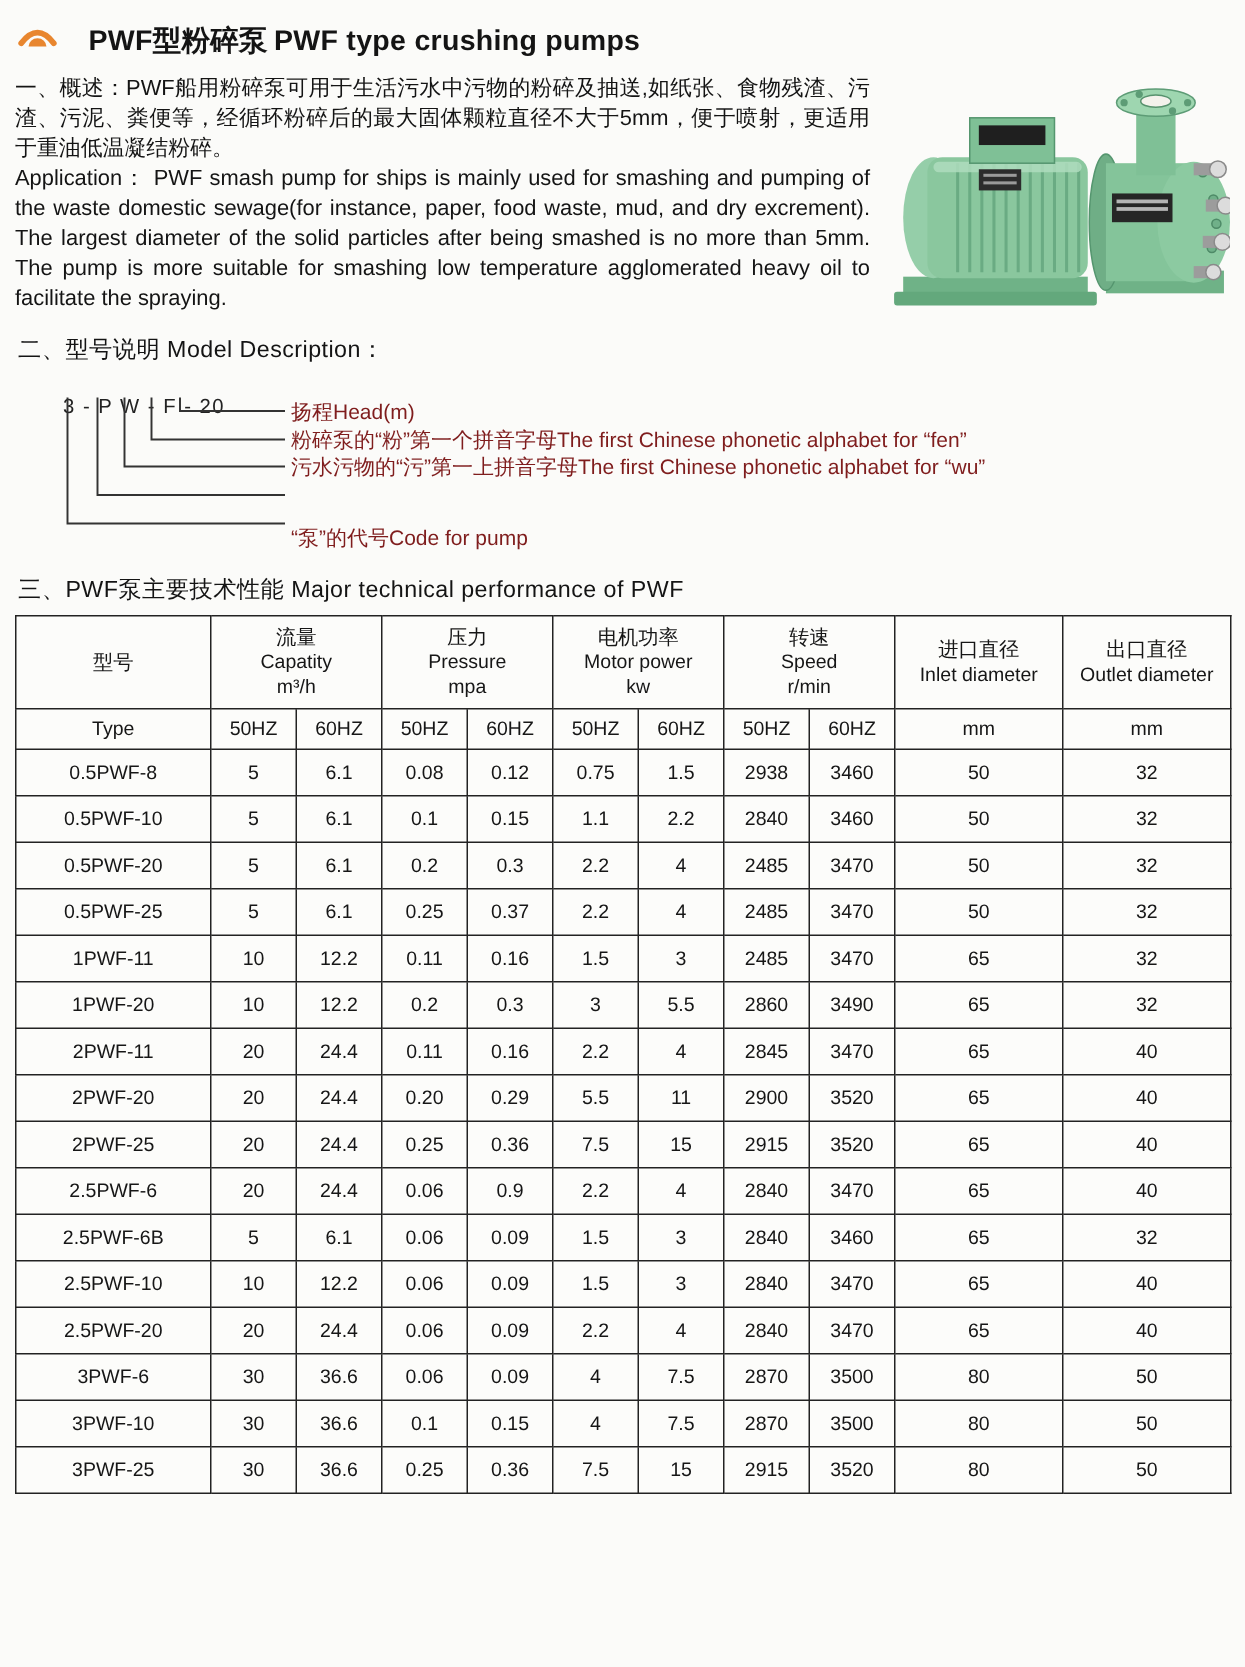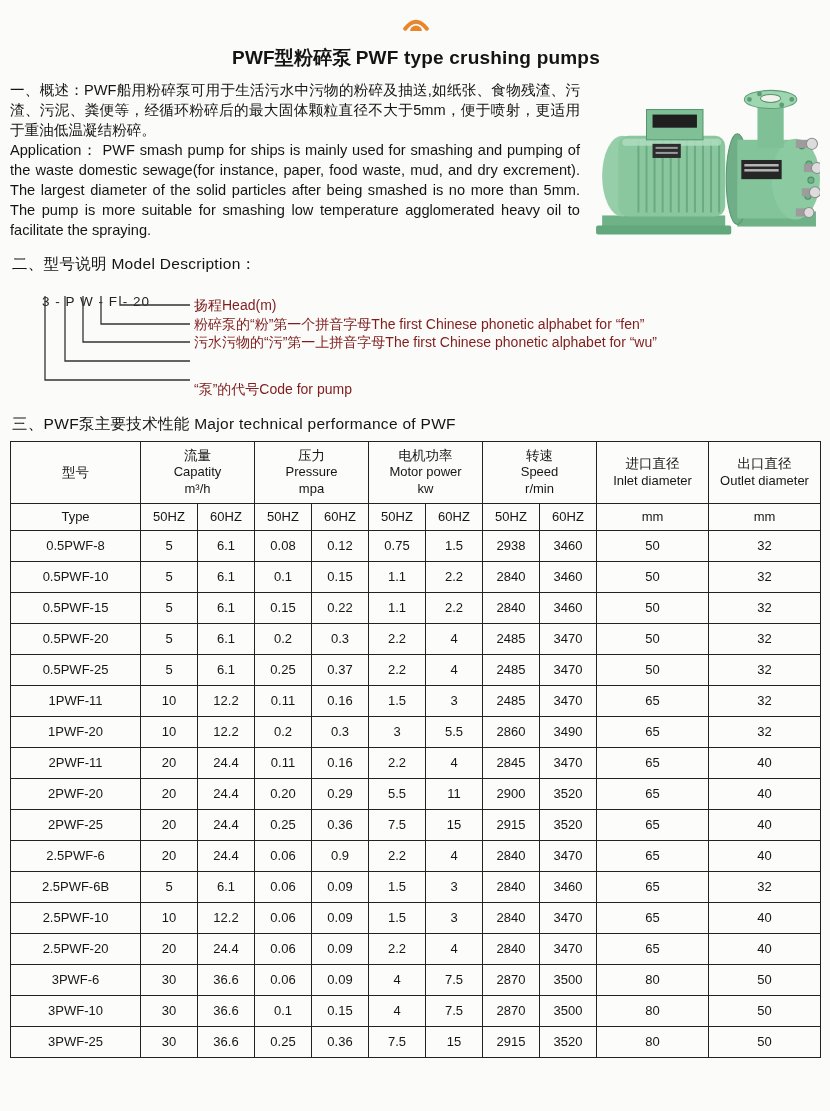--- a/index.html
+++ b/index.html
@@ -7,21 +7,21 @@
   body {
     width:830px; height:1111px;
     background:#fbfbf9;
     color:#141414;
     font-family:"Liberation Sans","DejaVu Sans",sans-serif;
     overflow:hidden;
   }
   .page { position:relative; width:830px; height:1111px; padding:12px 10px 0 10px; }
 
   
-  .title-row { display:flex; align-items:center; gap:9px; margin:2px 0 10px 2px;flex-direction:column; }
+  .title-row { display:flex; gap:21px; margin:2px 0 10px 2px; }
   .logo { width:26px; height:22px; flex:0 0 auto; }
   .page-title { font-size:19px; font-weight:bold; margin:0; letter-spacing:0.2px; }
   .page-title .en { margin-left:4px; }
 
   
   .overview { font-size:14.6px; line-height:1.37; text-align:justify; }
   .overview p { margin:0; }
   .pump-figure { float:right; width:232px; height:160px; margin:2px 0 4px 8px; }
 
   .sec-heading { clear:both; font-size:15.5px; font-weight:normal; margin:13px 0 4px 2px; letter-spacing:0.3px; }
@@ -219,33 +219,20 @@
           <td>0.1</td>
           <td>0.15</td>
           <td>1.1</td>
           <td>2.2</td>
           <td>2840</td>
           <td>3460</td>
           <td>50</td>
           <td>32</td>
         </tr>
         <tr>
-          <td>0.5PWF-15</td>
-          <td>5</td>
-          <td>6.1</td>
-          <td>0.15</td>
-          <td>0.22</td>
-          <td>1.1</td>
-          <td>2.2</td>
-          <td>2840</td>
-          <td>3460</td>
-          <td>50</td>
-          <td>32</td>
-        </tr>
-        <tr>
           <td>0.5PWF-20</td>
           <td>5</td>
           <td>6.1</td>
           <td>0.2</td>
           <td>0.3</td>
           <td>2.2</td>
           <td>4</td>
           <td>2485</td>
           <td>3470</td>
           <td>50</td>

